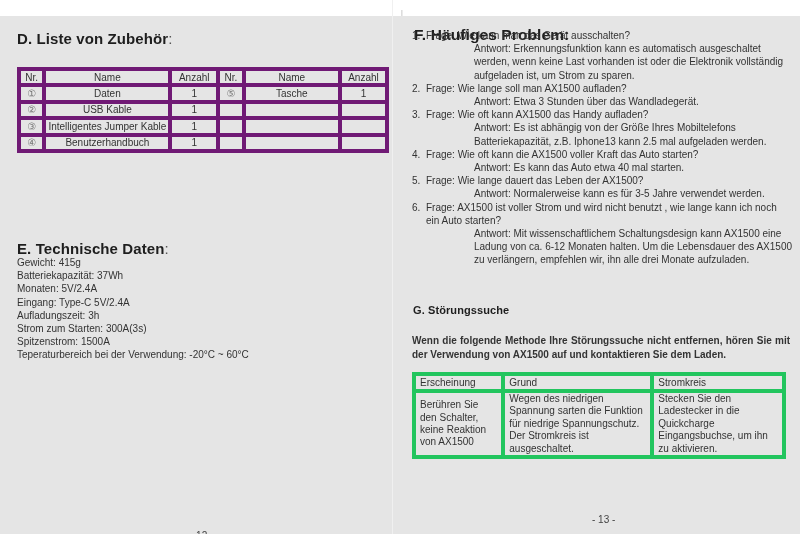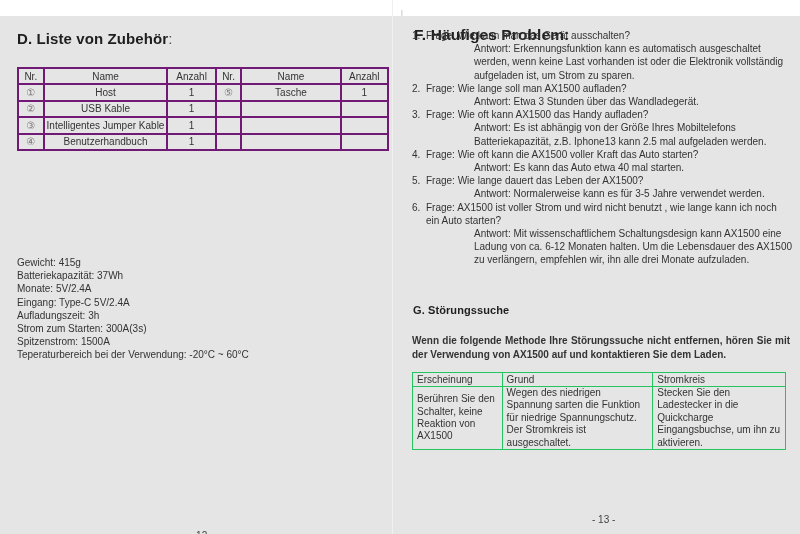--- a/index.html
+++ b/index.html
@@ -11,42 +11,42 @@
   .fold { position: absolute; left: 401px; top: 10px; width: 2px; height: 520px;
           background: linear-gradient(to right, #d6d6d6, #f2f2f2); }
   .fold2 { position: absolute; left: 392px; top: 0; width: 1px; height: 534px; background: #f0f0f0; }
 
   .h-title { position: absolute; font-weight: bold; font-size: 15px; color: #1e1e1e; letter-spacing: 0.1px; }
   .h-title .colon { font-weight: normal; color: #555; }
 
   
   table.acc { position: absolute; left: 17px; top: 51px; width: 372px; border-collapse: collapse;
               font-size: 10px; color: #333; }
-  table.acc td, table.acc th { border: 2px solid #701a75; height: 16.4px; text-align: center;
+  table.acc td, table.acc th { border: 4px solid #701a75; height: 16.4px; text-align: center;
               font-weight: normal; padding: 0 2px; white-space: nowrap; }
   table.acc .c-nr { width: 26px; color: #777; }
   table.acc .c-name1 { width: 120px; }
   table.acc .c-qty1 { width: 49px; }
   table.acc .c-nr2 { width: 26px; color: #777; }
   table.acc .c-name2 { width: 103px; }
   table.acc .c-qty2 { width: 48px; }
 
   
   .spec-list { position: absolute; left: 17px; top: 240px; font-size: 10px; line-height: 13.2px; color: #333; }
 
   
   .faq { position: absolute; left: 412px; top: 29px; width: 380px; font-size: 10px; line-height: 13.2px; color: #333; list-style: none; }
   .faq li { position: relative; padding-left: 14px; }
   .faq .num { position: absolute; left: 0; top: 0; }
   .faq .ans { display: block; margin-left: 48px; }
 
   
   .intro { position: absolute; left: 412px; top: 334px; width: 378px; font-size: 10px; line-height: 13.5px; color: #333; text-align: justify; font-weight: bold; }
   table.trouble { position: absolute; left: 412px; top: 372px; width: 374px; border-collapse: collapse; font-size: 10px; color: #333; }
-  table.trouble th, table.trouble td { border: 1px solid #22c55e; text-align: left; font-weight: normal; padding: 0 4px; vertical-align: middle; }
+  table.trouble th, table.trouble td { border: 4px solid #22c55e; text-align: left; font-weight: normal; padding: 0 4px; vertical-align: middle; }
   table.trouble th { height: 14px; line-height: 13px; }
   table.trouble td { line-height: 12.4px; height: 58px; }
   table.trouble .col1 { width: 94px; }
   table.trouble .col2 { width: 162px; }
   table.trouble .col3 { width: 141px; }
 
   .page-num { position: absolute; top: 514px; font-size: 10px; color: #444; }
 </style>
 </head>
 <body>
@@ -61,21 +61,21 @@
         <tr>
       <th class="c-nr" style="color:#333">Nr.</th>
       <th class="c-name1">Name</th>
       <th class="c-qty1">Anzahl</th>
       <th class="c-nr2" style="color:#333">Nr.</th>
       <th class="c-name2">Name</th>
       <th class="c-qty2">Anzahl</th>
     </tr>
     <tr>
       <td class="c-nr">①</td>
-      <td class="c-name1">Host</td>
+      <td class="c-name1">Daten</td>
       <td class="c-qty1">1</td>
       <td class="c-nr2">⑤</td>
       <td class="c-name2">Tasche</td>
       <td class="c-qty2">1</td>
     </tr>
     <tr>
       <td class="c-nr">②</td>
       <td class="c-name1">USB Kable</td>
       <td class="c-qty1">1</td>
       <td class="c-nr2"></td>
@@ -94,25 +94,28 @@
       <td class="c-nr">④</td>
       <td class="c-name1">Benutzerhandbuch</td>
       <td class="c-qty1">1</td>
       <td class="c-nr2"></td>
       <td class="c-name2"></td>
       <td class="c-qty2"></td>
     </tr>
   </tbody>
     </table>
 
+  <div class="h-title" style="left:17px; top:224px;">
+    <span>E. Technische Daten</span><span class="colon">:</span>
+  </div>
 
   <div class="spec-list">
     <div>Gewicht: 415g</div>
     <div>Batteriekapazität: 37Wh</div>
-    <div>Monate: 5V/2.4A</div>
+    <div>Monaten: 5V/2.4A</div>
     <div>Eingang: Type-C  5V/2.4A</div>
     <div>Aufladungszeit: 3h</div>
     <div>Strom zum Starten: 300A(3s)</div>
     <div>Spitzenstrom: 1500A</div>
     <div>Teperaturbereich bei der Verwendung: -20°C ~ 60°C</div>
   </div>
 
   <div class="page-num" style="left:190px;">- 12 -</div>
 </div>
 

